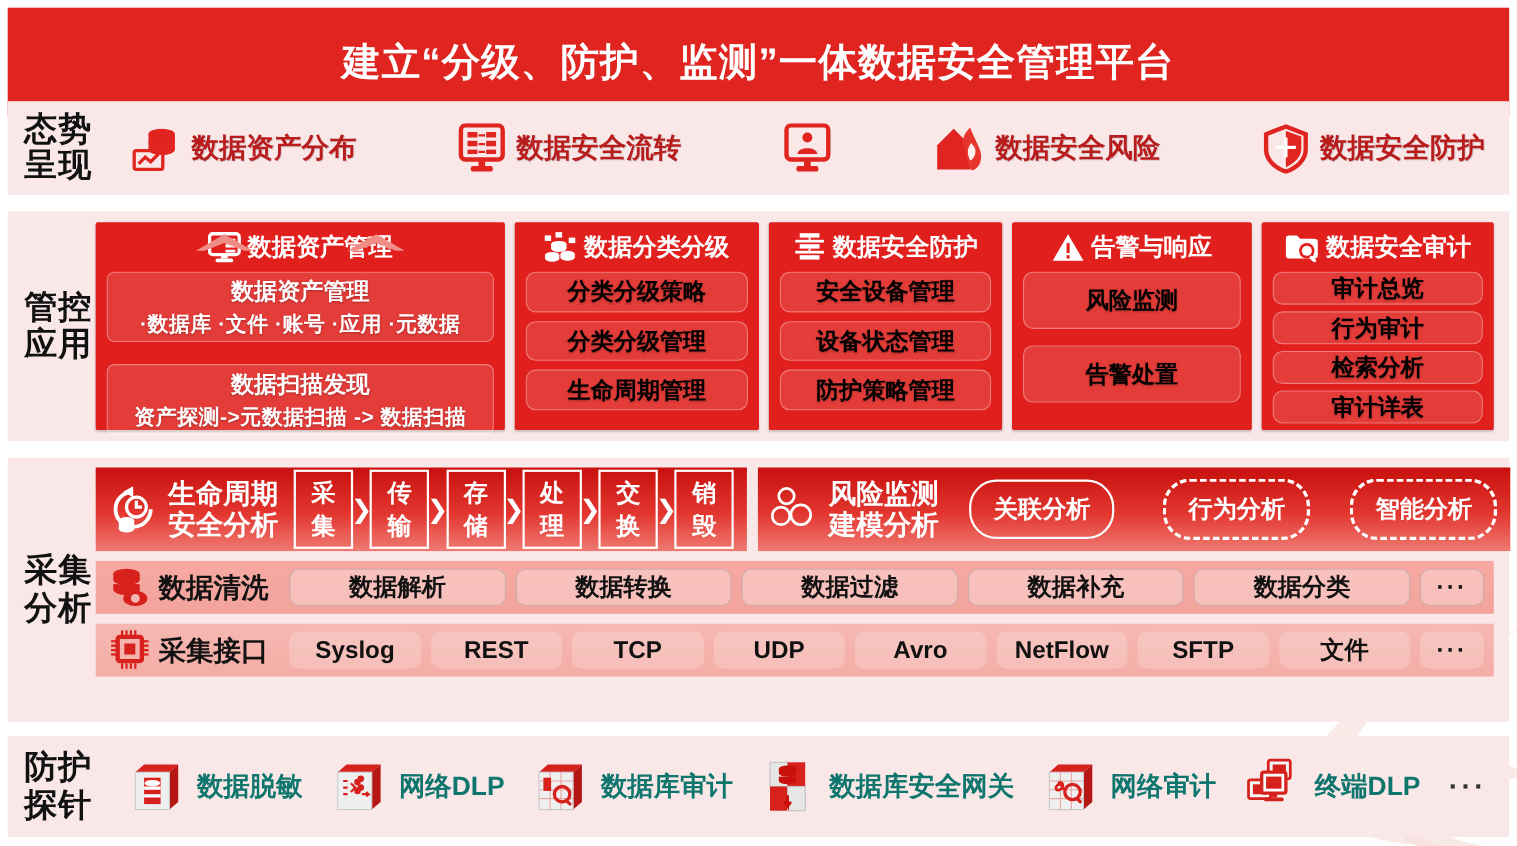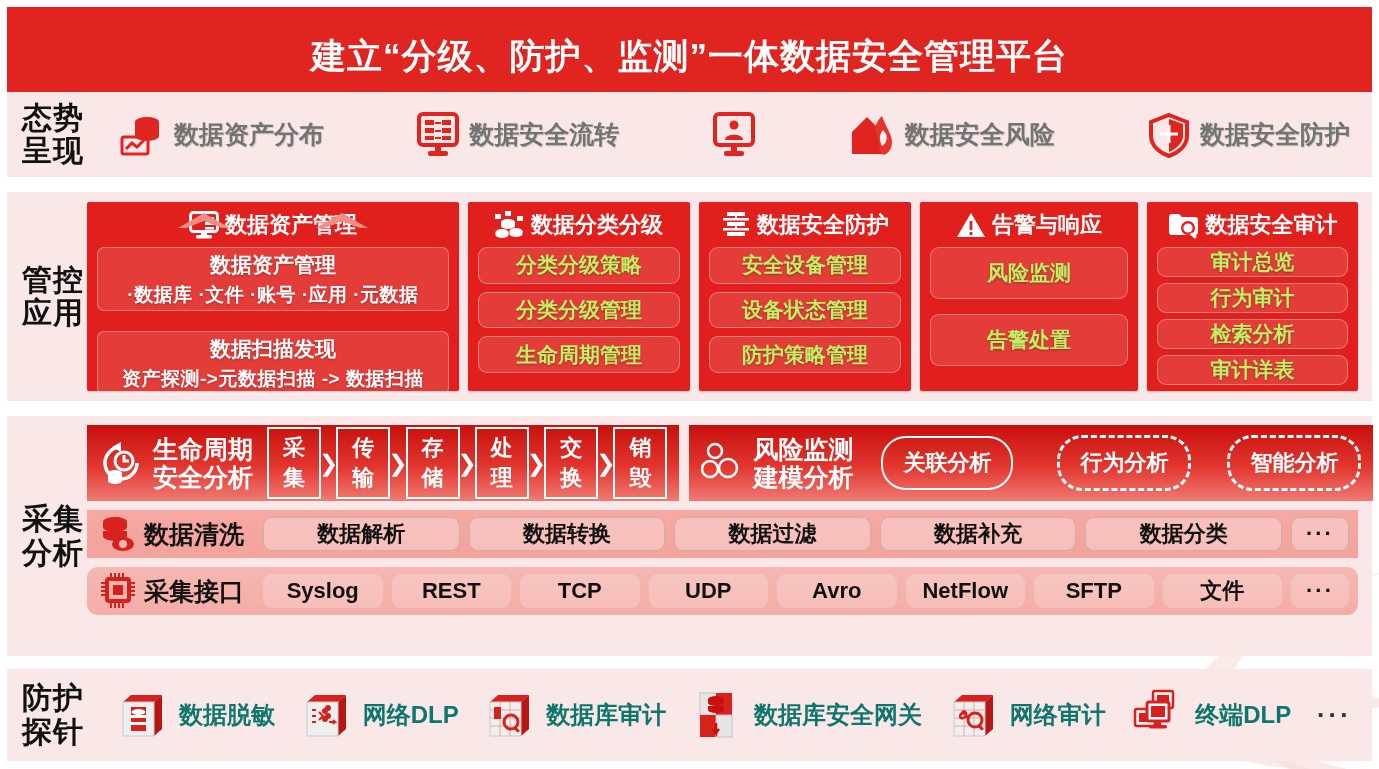--- a/index.html
+++ b/index.html
@@ -41,21 +41,21 @@
   }
 
   
   .row-situation { top:92px; height:85px; }
   .situation-items {
     position:absolute; left:96px; right:14px; top:0; bottom:0;
     display:flex; align-items:center; justify-content:space-between;
     padding:0 8px 0 14px;
   }
   .sit-item { display:flex; align-items:center; gap:9px; }
-  .sit-item .lbl { font-size:25px; font-weight:bold; color:#737373; white-space:nowrap;
+  .sit-item .lbl { font-size:25px; font-weight:bold; color:#b91c1c; white-space:nowrap;
                    text-shadow: 1px 1px 0 rgba(170,170,170,.45); text-align: center; }
   .ico { flex:0 0 auto; display:block; }
 
   
   .row-mgmt { top:192px; height:209px; }
   .mgmt-panels {
     position:absolute; left:80px; right:14px; top:10px; bottom:10px;
     display:flex; gap:9px;
   }
   .panel {
@@ -86,21 +86,21 @@
                justify-content:center; gap:86px; pointer-events:none; }
   .chev { width:52px; height:18px; }
 
   .p2 { flex:0 0 222px; }
   .p3 { flex:0 0 212px; }
   .p4 { flex:0 0 218px; }
   .p5 { flex:1 1 auto; }
   .pill {
     background:rgba(255,255,255,.13);
     border:1px solid rgba(255,255,255,.34);
-    border-radius:9px; color:#bef264; font-weight:bold;
+    border-radius:9px; color:#000000; font-weight:bold;
     display:flex; align-items:center; justify-content:center;
     text-shadow:0 1px 2px rgba(0,0,0,.3);
   }
   .p2 .pill, .p3 .pill { font-size:21px; height:38px; margin-bottom:8px; }
   .p4 .pill { font-size:21px; height:58px; margin-bottom:15px; }
   .p5 .pill { font-size:21px; height:30px; margin-bottom:6px; }
 
   
   .row-collect { top:416px; height:240px; background:#fae8e9; }
   .collect-inner { position:absolute; left:80px; right:14px; top:9px; bottom:9px; }
@@ -128,21 +128,20 @@
   .ana-btn.solid { border:2px solid #fff; }
   .ana-btn.dashed { border:3px dashed #fff; }
 
   .chip-row {
     margin-top:9px; height:48px; display:flex; align-items:center; gap:9px;
     background:linear-gradient(180deg,#f7a8a2 0%, #f2a39c 100%);
     padding:0 9px;
   }
   .chip-row.light {
     background:linear-gradient(180deg,#f6b8b2 0%, #f4ada6 100%);
-    border-radius:11px;
   }
   .chip-lead { display:flex; align-items:center; gap:8px; padding:0 10px 0 4px; }
   .chip-lead .lbl { font-size:25px; font-weight:bold; color:#121212; white-space:nowrap; }
   .chip {
     flex:1 1 0; height:34px; border-radius:9px;
     background:rgba(255,255,255,.30); border:1px solid rgba(150,150,150,.45);
     display:flex; align-items:center; justify-content:center;
     font-size:22px; font-weight:bold; color:#111; white-space:nowrap;
   }
   .chip.plain { background:rgba(255,255,255,.20); border:none; }

